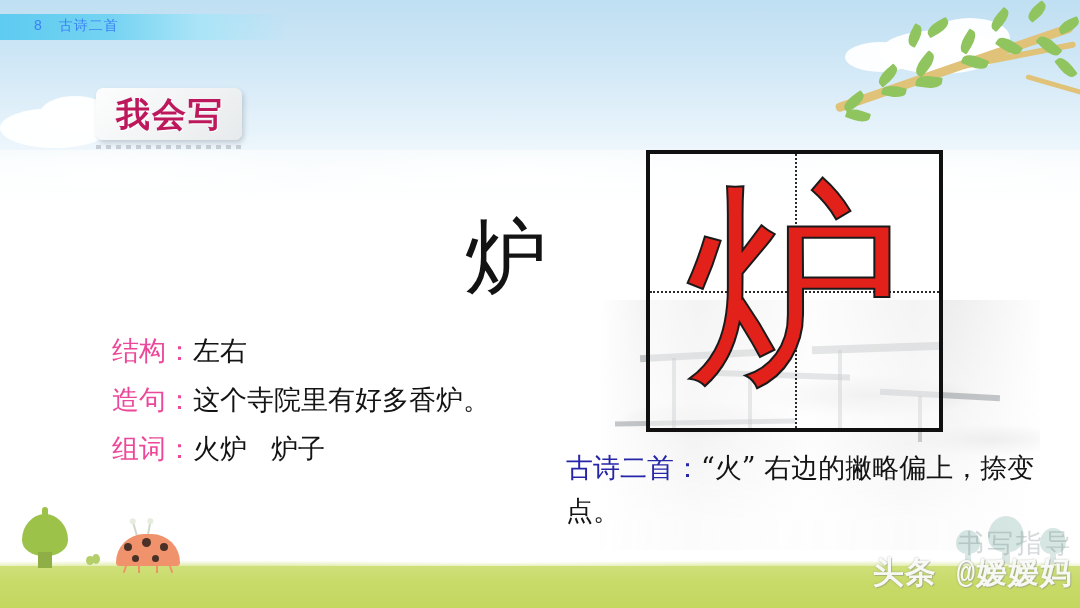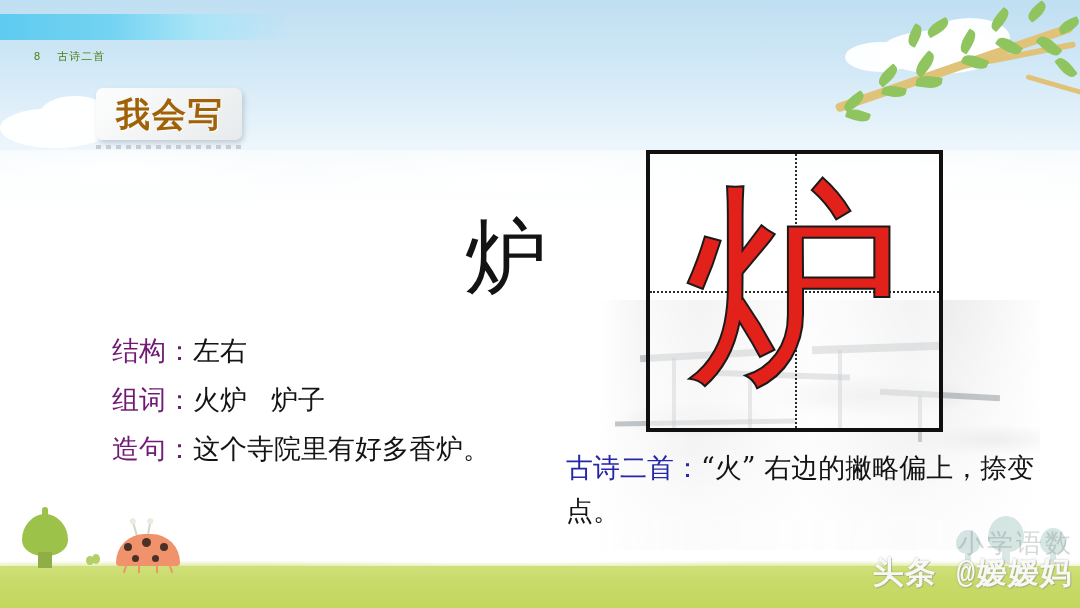--- a/index.html
+++ b/index.html
@@ -52,36 +52,36 @@
   .ink-pillar{position:absolute;width:4px;background:#868d92;opacity:.4;}
 
   
   .header-bar{
     position:absolute;left:0;top:14px;width:290px;height:26px;
     background:linear-gradient(90deg,#5ecbf0 0%,#74d3f2 38%,#a9e4f7 68%,rgba(200,238,250,0) 100%);
   }
   .header-text{
     position:absolute;left:34px;top:17px;
     font-family:"Liberation Sans","DejaVu Sans",sans-serif;
-    font-size:11px;color:#4d7c0f;letter-spacing:1px;white-space:nowrap;margin-top:32px;
+    font-size:14px;color:#3b82f6;letter-spacing:1px;white-space:nowrap;
   }
   .header-num{margin-right:16px;}
 
   
   .plaque{
     position:absolute;left:96px;top:88px;width:146px;height:52px;
     background:linear-gradient(135deg,#fdfdfd 0%,#f1f3f4 55%,#e7eaec 100%);
     border-radius:7px;
     box-shadow:2px 3px 5px rgba(120,130,140,.35);
   }
   .plaque-text{
     position:absolute;left:104px;top:92px;width:132px;height:46px;
     display:flex;align-items:center;justify-content:center;
     font-family:"DejaVu Sans","Liberation Sans",sans-serif;
-    font-weight:bold;font-size:34px;color:#a16207;letter-spacing:2px;
+    font-weight:bold;font-size:34px;color:#be185d;letter-spacing:2px;
     text-shadow:1px 1px 0 #fff;
   }
   .plaque-rule{
     position:absolute;left:96px;top:145px;width:150px;height:4px;
     background:repeating-linear-gradient(90deg,#b9c0c6 0 5px,rgba(255,255,255,0) 5px 10px);
     opacity:.75;
   }
 
   
   .word-sample{
@@ -103,21 +103,21 @@
     font-family:"DejaVu Serif","Liberation Serif",serif;
     font-size:82px;color:#131313;line-height:1;
   }
 
   
   .info{
     position:absolute;left:112px;top:326px;width:470px;
     font-family:"DejaVu Serif","Liberation Serif",serif;
     font-size:27px;line-height:49px;color:#141414;
   }
-  .info .lbl{color:#701a75;}
+  .info .lbl{color:#ec4899;}
   .info .val{color:#141414;}
   .info .gap{display:inline-block;width:24px;}
   .info-row{white-space:nowrap;}
   .info-row.wrap{white-space:normal;}
 
   
   .grid-box{
     position:absolute;left:646px;top:150px;width:297px;height:282px;
     border:4px solid #101010;background:rgba(255,255,255,.55);
     box-sizing:border-box;
@@ -270,25 +270,25 @@
   <div class="plaque-text">我会写</div>
   <div class="plaque-rule"></div>
 
 
   <div class="bigchar">炉</div>
 
   <div class="info">
     <div class="info-row">
       <span class="lbl">结构：</span><span class="val">左右</span>
     </div>
+    <div class="info-row wrap">
+      <span class="lbl">造句：</span><span class="val">这个寺院里有好多香炉。</span>
+    </div>
     <div class="info-row">
       <span class="lbl">组词：</span><span class="val">火炉</span><span class="gap"></span><span class="val">炉子</span>
-    </div>
-    <div class="info-row wrap">
-      <span class="lbl">造句：</span><span class="val">这个寺院里有好多香炉。</span>
     </div>
   </div>
 
   <div class="grid-box">
     <div class="grid-v"></div>
     <div class="grid-h"></div>
     <div class="grid-char">炉</div>
   </div>
 
   <div class="guide">
@@ -328,16 +328,16 @@
       <div class="lb-spot" style="left:44px;top:9px;width:8px;height:8px;"></div>
       <div class="lb-spot" style="left:16px;top:21px;width:7px;height:7px;"></div>
       <div class="lb-spot" style="left:36px;top:21px;width:7px;height:7px;"></div>
       <div class="lb-leg" style="left:8px;transform:rotate(18deg);"></div>
       <div class="lb-leg" style="left:22px;"></div>
       <div class="lb-leg" style="left:40px;"></div>
       <div class="lb-leg" style="left:54px;transform:rotate(-18deg);"></div>
     </div>
   </div>
 
-  <div class="wm-faint">小学语数</div>
+  <div class="wm-faint">书写指导</div>
   <div class="wm-main">头条 @嫒嫒妈</div>
 
 </div>
 
 </body></html>

